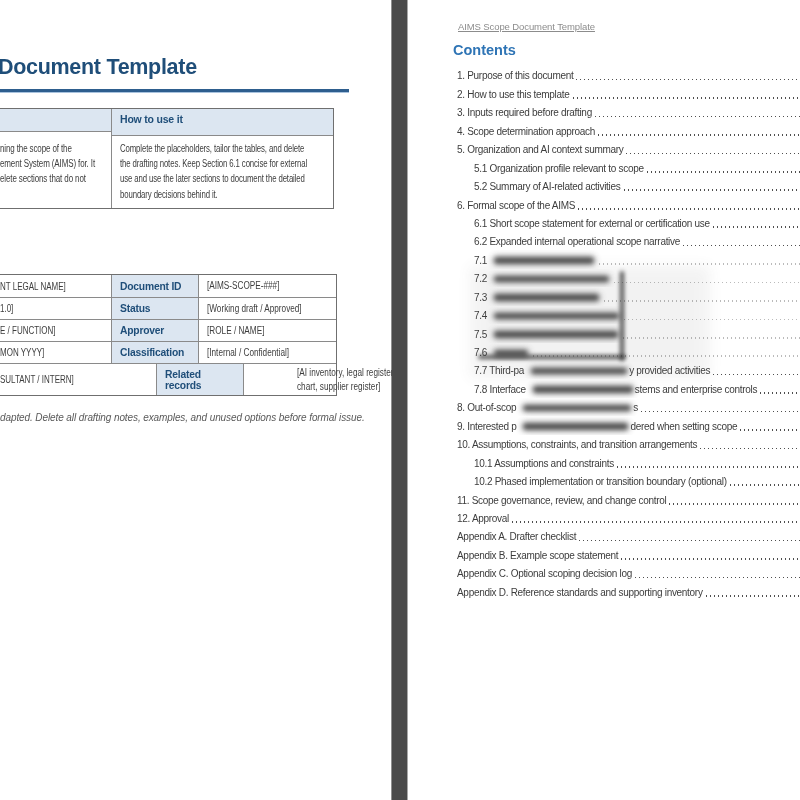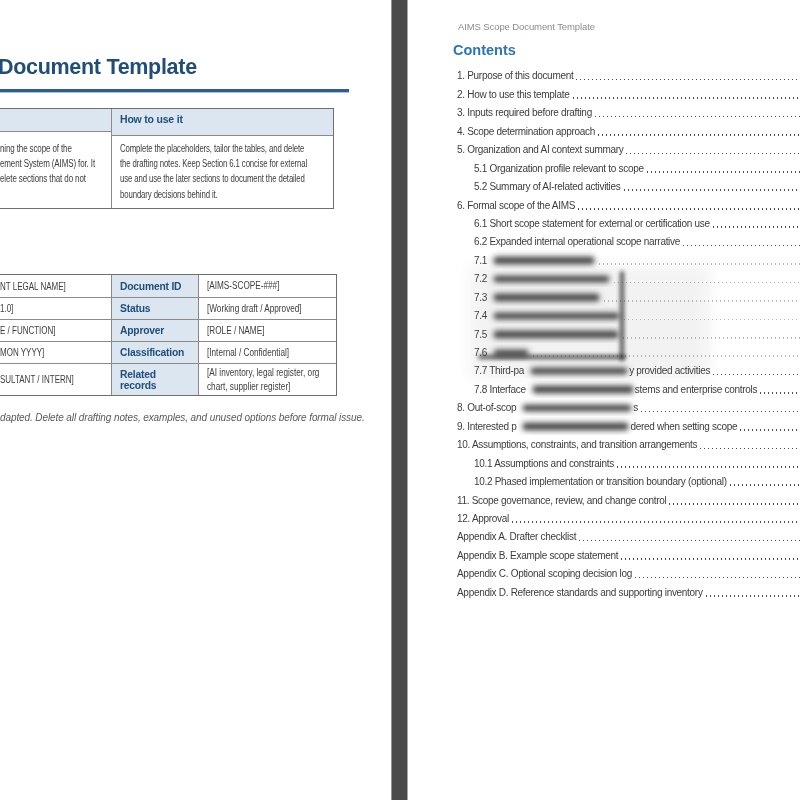--- a/index.html
+++ b/index.html
@@ -28,35 +28,35 @@
   .usage-table .bcell.lf{padding:5px 0 0 0;}
   .usage-table .bcell.rt{border-left:1px solid #8a8a8a;}
 
   .note-box{position:absolute;left:0;top:205px;width:344px;height:49px;
     background:var(--note-fill,#e3edf8);padding-top:7px;box-sizing:border-box;
     font-size:10px;line-height:15.4px;color:var(--body-text,#3d3d3d);}
 
   .info-table{position:absolute;left:0;top:274px;width:336px;border:1px solid #6f6f6f;border-left:none;
     font-size:10px;color:var(--body-text,#3d3d3d);}
   .info-row{display:grid;grid-template-columns:111px 88px 137px;border-bottom:1px solid #8a8a8a;}
-  .info-row:last-child{border-bottom:none;}
+  .info-row:last-child{border-bottom:none;gap:45px;}
   .info-row .c{display:flex;flex-direction:column;justify-content:center;}
   .info-row .lab{background:var(--cell-fill,#dce6f1);border-left:1px solid #8a8a8a;border-right:1px solid #8a8a8a;
     padding:2px 8px;font-weight:bold;color:var(--title-blue,#1f4e79);font-size:10.3px;letter-spacing:-.2px;}
   .info-row .val{padding:2px 8px;line-height:13.5px;}
   .info-row .raw{padding:2px 0;}
 
   .footnote{position:absolute;left:0;top:412px;width:392px;font-size:10px;font-style:italic;
     color:var(--muted-gray,#595959);letter-spacing:-.1px;}
 
   .line{display:block;transform-origin:0 50%;white-space:nowrap;}
 
   
   .page-header{position:absolute;left:50px;top:21px;font-size:9.5px;color:var(--header-gray,#8c8c8c);
-    letter-spacing:-.1px;}
+    letter-spacing:-.1px;text-decoration:underline;}
   .contents-heading{position:absolute;left:45px;top:42px;font-size:14.5px;font-weight:bold;
     color:var(--heading-blue,#2e74b5);}
   .toc{position:absolute;left:49px;right:0;top:66px;font-size:10px;color:var(--body-text,#3d3d3d);}
   .toc-row{display:flex;align-items:flex-end;height:18.45px;overflow:hidden;}
   .toc-row.lvl2{padding-left:17px;}
   .toc-text{line-height:17px;letter-spacing:-.3px;white-space:nowrap;}
   .leader{flex:1 1 auto;height:1.6px;margin:0 0 4px 3px;
     background-image:repeating-linear-gradient(90deg,var(--leader-dot,#4f4f4f) 0 1.2px,transparent 1.2px 4px);}
   .leader.faint{opacity:.38;filter:blur(.7px);}
   .smudge{flex:0 0 auto;height:6.5px;margin:0 2px 5px 7px;background:#1c1c1c;border-radius:3px;

